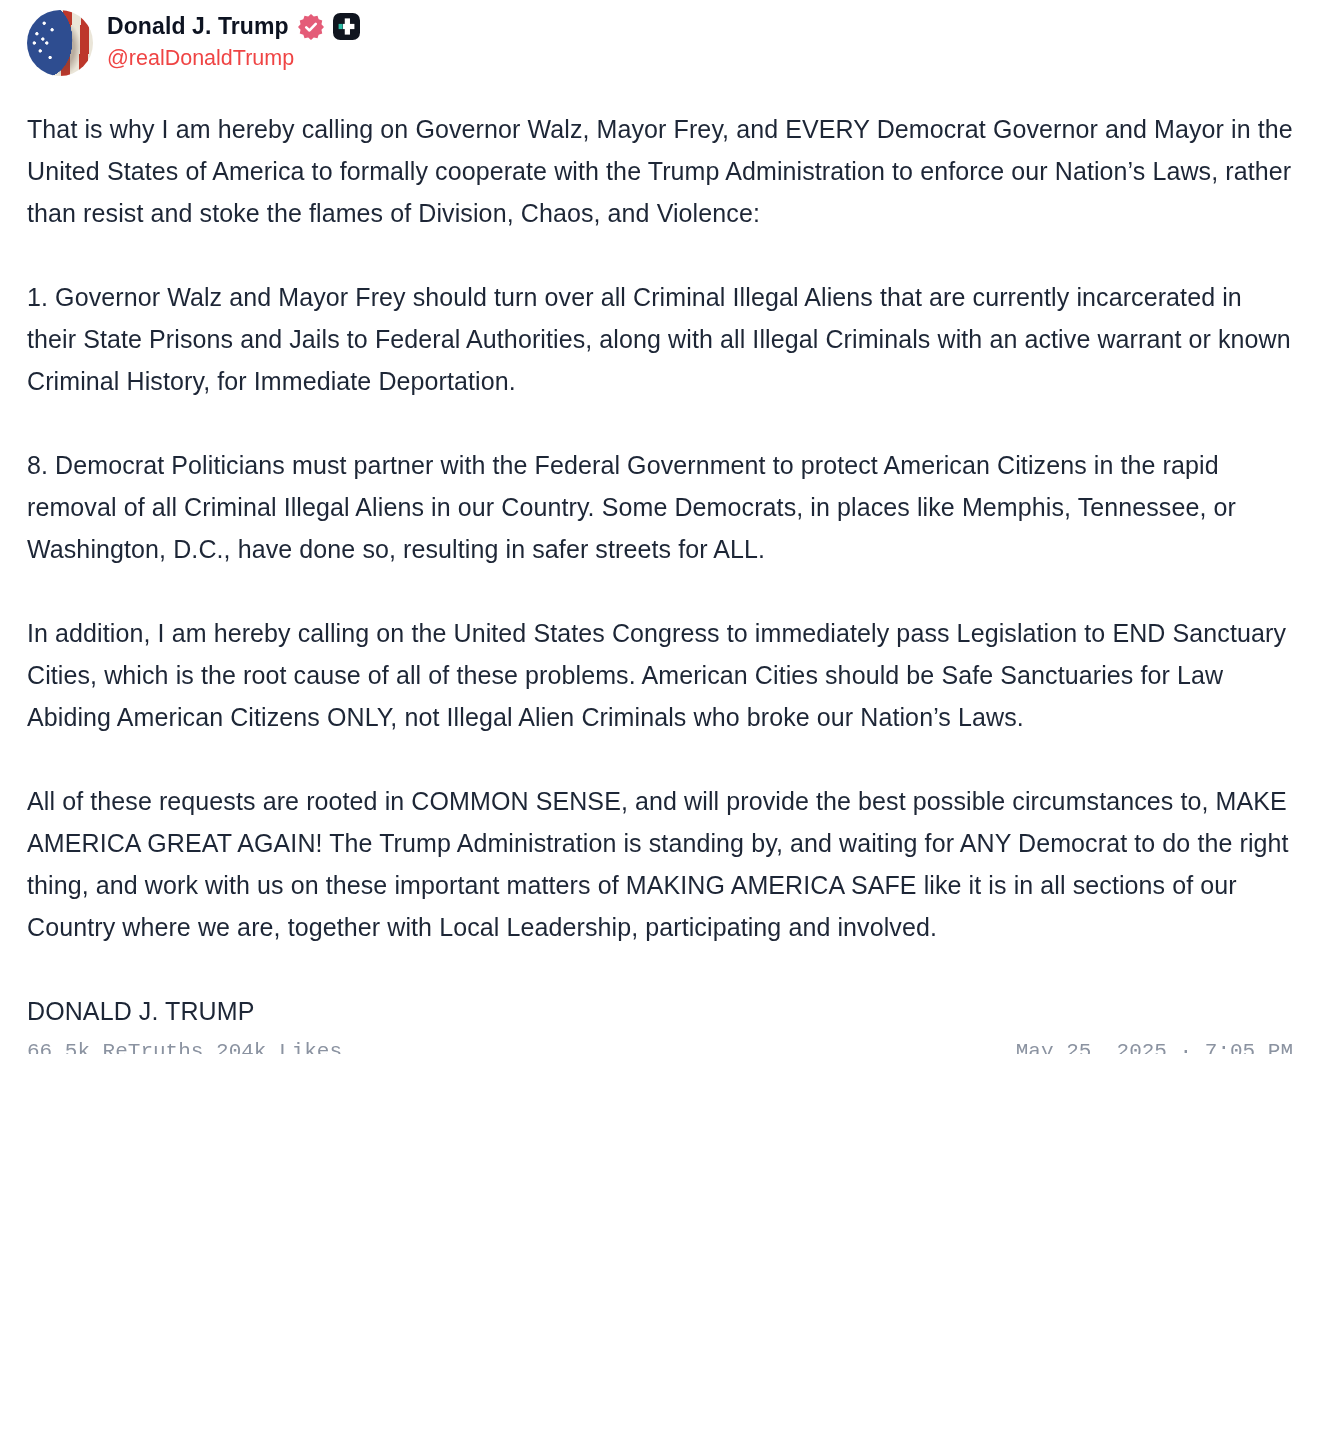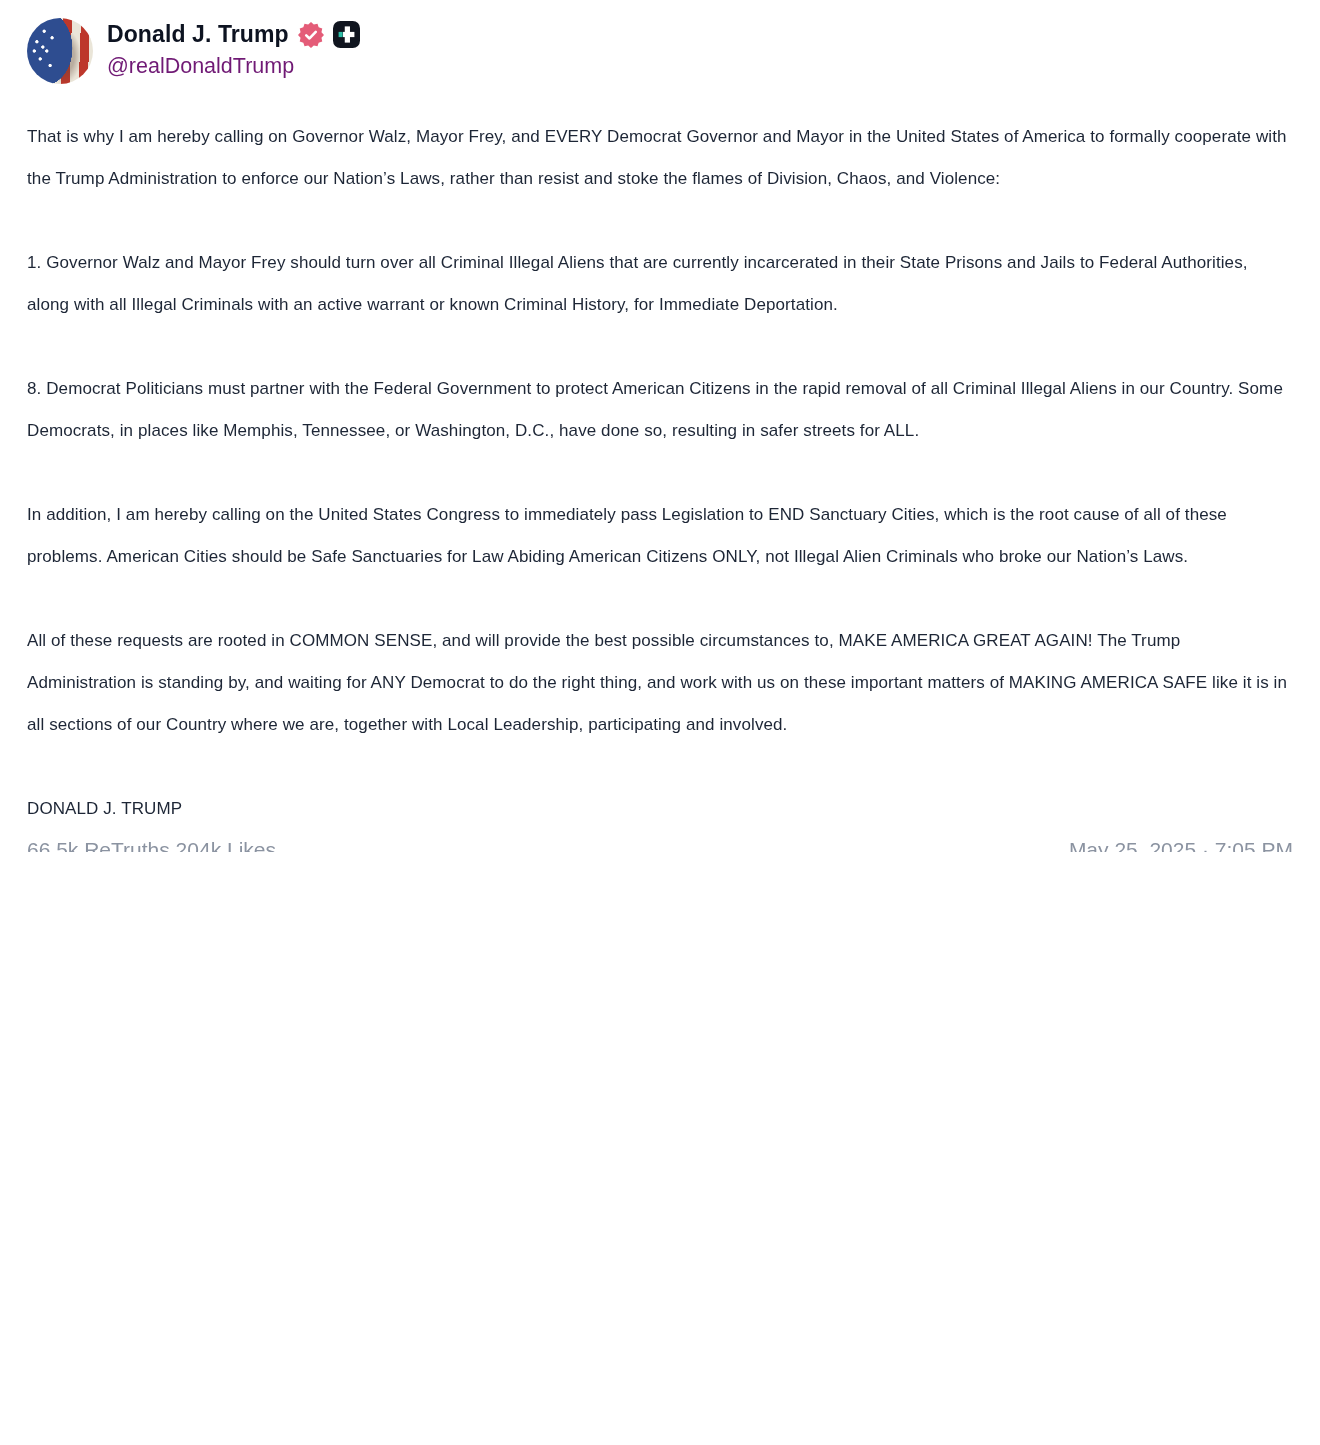--- a/index.html
+++ b/index.html
@@ -8,21 +8,21 @@
     background: #ffffff;
     font-family: "Liberation Sans", "DejaVu Sans", sans-serif;
   }
   .page {
     position: relative;
     width: 1320px;
     height: 1445px;
     overflow: hidden;
     background: #ffffff;
     box-sizing: border-box;
-    padding: 18px 27px 0 27px;
+    padding: 10px 27px 0 27px;
   }
   
   header.post-header {
     display: flex;
     align-items: flex-start;
   }
   .avatar {
     width: 66px;
     height: 66px;
     border-radius: 50%;
@@ -55,31 +55,31 @@
     font-weight: 700;
     color: #0d1321;
     letter-spacing: 0.1px;
     cursor: pointer;
   }
   .badge-verified { width: 26px; height: 26px; display: block; }
   .badge-truth { width: 27px; height: 27px; display: block; }
   .handle {
     margin-top: 6px;
     font-size: 21.5px;
-    color: #701a75;
+    color: #ef4444;
     cursor: pointer;
   }
   
   article.post-body {
     margin-top: 32px;
     width: 1266px;
   }
   article.post-body p {
     margin: 0 0 42px 0;
-    font-size: 17px;
+    font-size: 25px;
     line-height: 42px;
     color: #1d2636;
     letter-spacing: 0.1px;
   }
   article.post-body p.signature {
     margin-bottom: 0;
   }
   
   .meta-clip {
     margin-top: 9px;
@@ -87,21 +87,21 @@
     height: 13px;
     overflow: hidden;
   }
   .meta-row {
     display: flex;
     justify-content: space-between;
     font-size: 21px;
     line-height: 21px;
     color: #8b93a1;
   }
-  .meta-row span { cursor: pointer; }
+  .meta-row span { cursor: pointer; font-family: Liberation Mono, monospace; }
 </style>
 </head>
 <body>
 
 <div class="page">
 
   <header class="post-header">
     <div class="avatar"></div>
     <div class="id-block">
       <div class="name-row">

